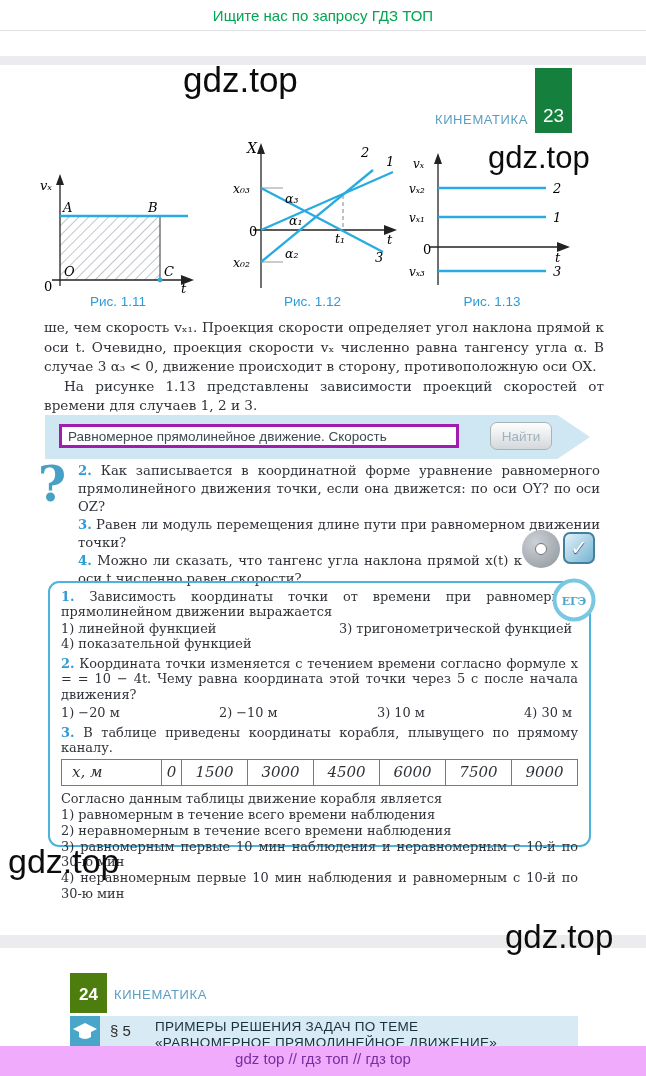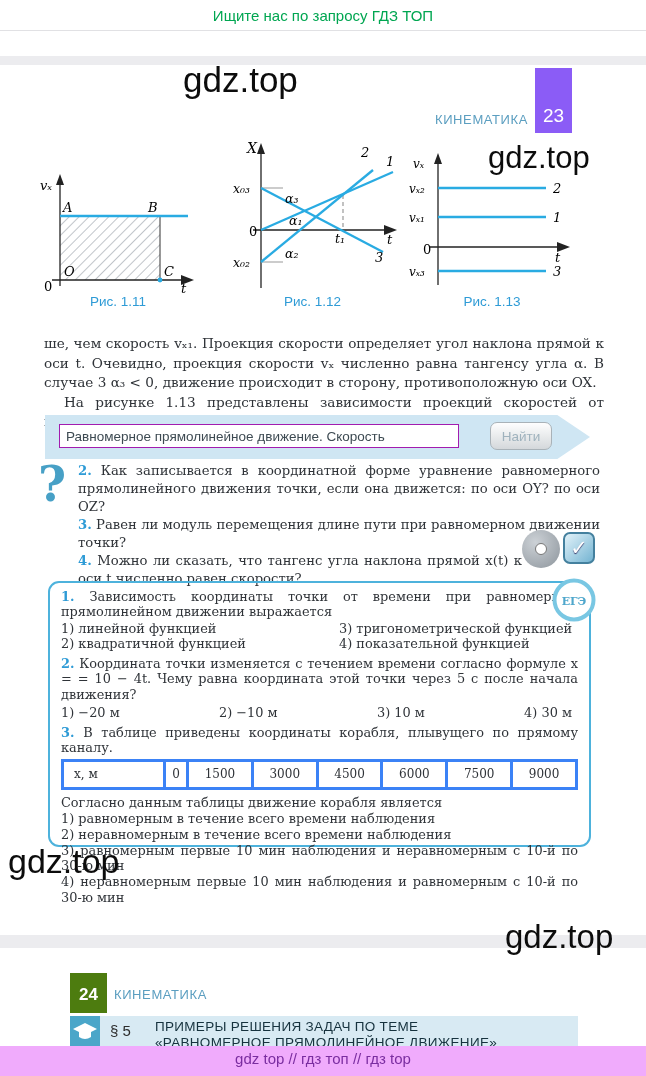--- a/index.html
+++ b/index.html
@@ -17,42 +17,42 @@
   
   .wm{font-family:"Liberation Sans",sans-serif;color:#0c0c0c;z-index:40;white-space:nowrap;text-align:right;}
   .wm1{top:60px;left:183px;font-size:35px;}
   .wm2{top:140px;left:488px;font-size:31px;}
   .wm3{top:842px;left:8px;font-size:34px;}
   .wm4{top:918px;left:505px;font-size:33px;}
 
   
   .chapter-23{top:112px;left:0;width:528px;text-align:right;
               font-family:"Liberation Sans",sans-serif;font-size:13px;letter-spacing:.6px;color:#5b9ec0;}
-  .pagebox-23{top:68px;left:535px;width:37px;height:65px;background:#8b5cf6;}
+  .pagebox-23{top:68px;left:535px;width:37px;height:65px;background:#15803d;}
   .pagebox-23 span{position:absolute;bottom:6px;left:0;width:100%;text-align:center;
               color:#fff;font-family:"Liberation Sans",sans-serif;font-size:19px;}
 
   
   svg text{font-family:"DejaVu Serif","DejaVu Sans",serif;}
   .fig-caption{top:294px;font-family:"Liberation Sans",sans-serif;font-size:13.5px;
                color:#2e9bd6;text-align:center;}
   .cap1{left:38px;width:160px;}
   .cap2{left:225px;width:175px;}
   .cap3{left:408px;width:168px;}
 
   
   .bodytext{top:318px;left:44px;width:560px;font-size:13.6px;line-height:1.44;
-            text-align:justify;margin-top:16px;}
+            text-align:justify;}
   .bodytext .p2{text-indent:20px;}
 
   
   .search-band{top:415px;left:45px;width:545px;height:44px;background:#cfe6f3;
      clip-path:polygon(0 0,94% 0,100% 50%,94% 100%,0 100%);}
   .search-input{position:absolute;top:9px;left:14px;width:400px;height:24px;background:#fff;
-     border:1px solid #a21caf;font-family:"Liberation Sans",sans-serif;font-size:13.5px;
+     border:3px solid #a21caf;font-family:"Liberation Sans",sans-serif;font-size:13.5px;
      color:#3d4a52;padding:0 6px;box-sizing:border-box;}
   .search-btn{position:absolute;top:7px;left:445px;width:62px;height:28px;border-radius:7px;
      background:linear-gradient(#fefefe,#d4d8db);border:1px solid #a9b2b8;
      color:#9fb2bd;font-family:"Liberation Sans",sans-serif;font-size:13.5px;}
 
   
   .qmark{top:460px;left:38px;font-size:48px;font-weight:bold;color:#47a0c6;line-height:1;}
   .questions{top:462px;left:78px;width:522px;font-size:13.2px;line-height:1.37;text-align:justify;}
   .questions .q4{padding-right:78px;}
   .qnum{color:#2e9bd6;font-weight:bold;}
@@ -68,21 +68,21 @@
 
   
   .testbox{top:581px;left:48px;width:543px;height:266px;border:2px solid #4db2dc;
      border-radius:11px;box-sizing:border-box;padding:6px 11px 0 11px;
      font-size:12.9px;line-height:1.17;}
   .testbox .prob{margin-bottom:5px;text-align:justify;}
   .pnum{color:#2e9bd6;font-weight:bold;}
   .opts2col{display:grid;grid-template-columns:278px 1fr;margin-top:2px;}
   .opts-row{display:flex;justify-content:space-between;margin-top:3px;padding-right:6px;}
   .ship-table{border-collapse:collapse;width:100%;margin:4px 0 5px 0;}
-  .ship-table td{border:3px solid #3b82f6;height:23px;text-align:center;font-size:12px;}
+  .ship-table td{border:1px solid #3b82f6;height:23px;text-align:center;font-size:15px;font-style:italic;}
   .ship-table td:first-child{width:88px;text-align:left;padding-left:10px;}
   .optlist div{margin-top:1px;}
 
   .ege-badge{top:577px;left:551px;width:46px;height:46px;z-index:10;}
 
   
   .pagebox-24{top:973px;left:70px;width:37px;height:40px;background:#4d7c0f;}
   .pagebox-24 span{position:absolute;bottom:8px;left:0;width:100%;text-align:center;color:#fff;
       font-family:"Liberation Sans",sans-serif;font-size:17px;font-weight:bold;}
   .chapter-24{top:987px;left:114px;font-family:"Liberation Sans",sans-serif;font-size:13px;
@@ -220,21 +220,20 @@
     <text x="23" y="27.5" text-anchor="middle" font-size="11" font-weight="bold" fill="#4fa7cc" font-family="Liberation Sans, sans-serif">ЕГЭ</text>
   </svg>
 
   <div class="abs testbox">
     <div class="prob">
       <span class="pnum">1.</span>
       <span>Зависимость координаты точки от времени при равномерном прямолинейном движении выражается</span>
       <div class="opts2col">
         <div>1) линейной функцией</div>
         <div>3) тригонометрической функцией</div>
-        <div>2) квадратичной функцией</div>
         <div>4) показательной функцией</div>
       </div>
     </div>
     <div class="prob">
       <span class="pnum">2.</span>
       <span>Координата точки изменяется с течением времени согласно формуле x = = 10 − 4t. Чему равна координата этой точки через 5 с после начала движения?</span>
       <div class="opts-row">
         <span>1) −20 м</span>
         <span>2) −10 м</span>
         <span>3) 10 м</span>

